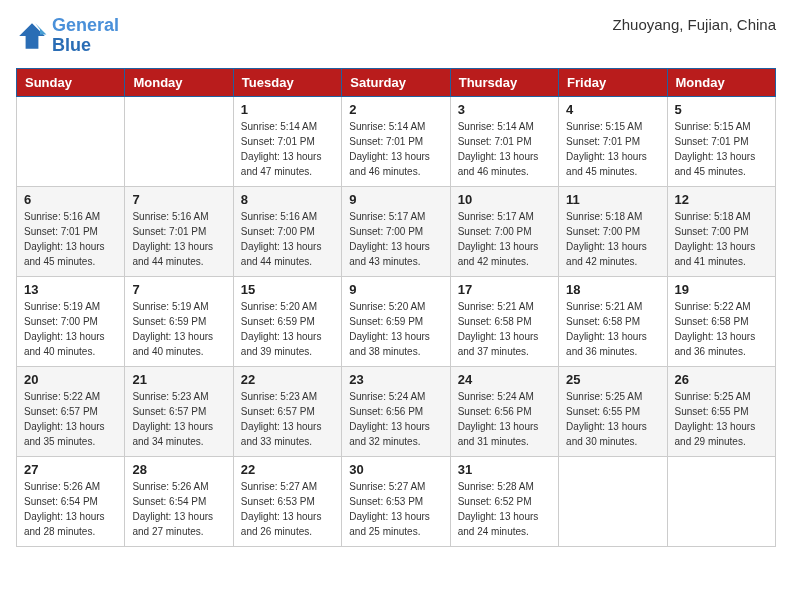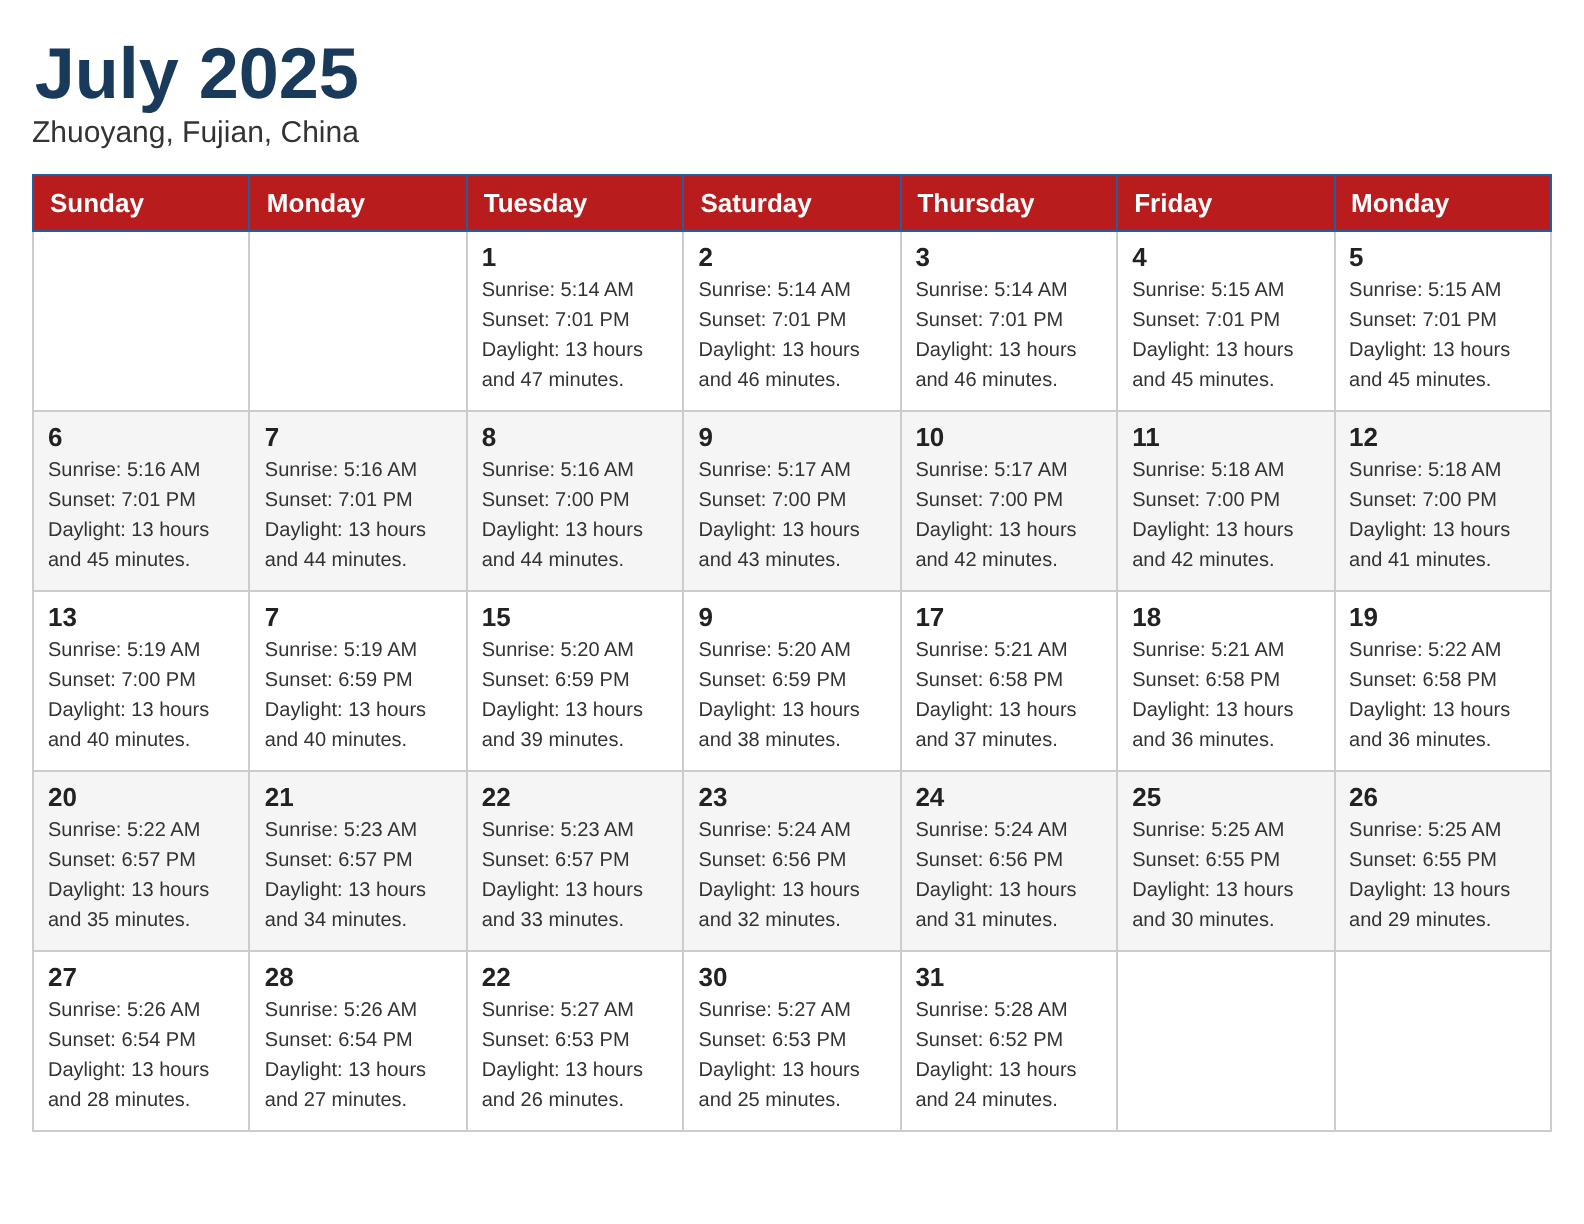--- a/index.html
+++ b/index.html
@@ -85,22 +85,32 @@
       line-height: 1.5;
     }
     .empty-cell {
       background: #fff !important;
     }
   </style>
 </head>
 <body>
 
 <div class="header">
+  <div class="logo">
+    <svg class="logo-icon" viewBox="0 0 40 40">
+      <polygon points="20,4 36,20 28,20 28,36 12,36 12,20 4,20" fill="#2a6db5"></polygon>
+      <polygon points="24,4 38,18 30,18 30,12" fill="#4a9fd4"></polygon>
+    </svg>
+    <div>
+      <div class="logo-text">
+        <span>General</span><br><span style="color:#2a6db5;">Blue</span>
+      </div>
+    </div>
+  </div>
   <div class="title-block">
-    <div class="month-title">July 2025</div>
     <div class="location">Zhuoyang, Fujian, China</div>
   </div>
 </div>
 
 <table class="calendar">
   <thead>
     <tr>
     <th>Sunday</th>
         <th>Monday</th>
         <th>Tuesday</th>

